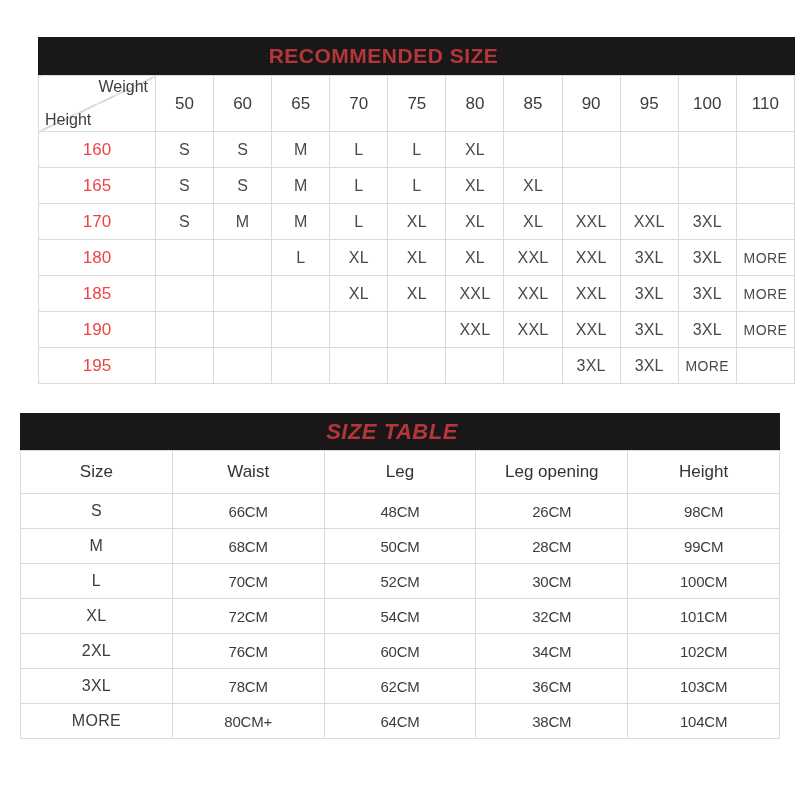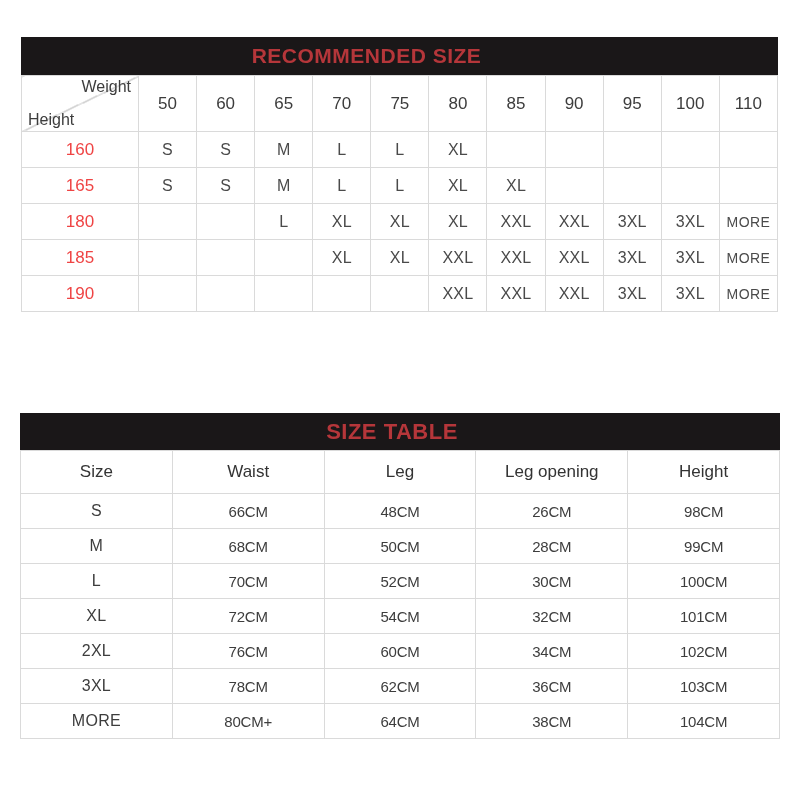--- a/index.html
+++ b/index.html
@@ -9,31 +9,31 @@
     font-family: "Liberation Sans", sans-serif;
   }
   .page {
     position: relative;
     width: 800px;
     height: 800px;
     background: #ffffff;
     overflow: hidden;
   }
   .section { position: absolute; }
-  .section.rec { left: 21px; top: 37px; width: 757px; }
+  .section.rec { left: 38px; top: 37px; width: 757px; }
   .section.siz { left: 20px; top: 413px; width: 760px; }
 
   .title-bar {
     background: var(--bar-bg, #1a1718);
     display: flex;
     align-items: center;
     justify-content: center;
   }
   .rec .title-bar { height: 38px; }
-  .siz .title-bar { height: 37px; }
+  .siz .title-bar { height: 37px; font-style: italic; }
   .bar-title {
     color: var(--title-red, #b5363a);
     font-weight: bold;
     letter-spacing: 0.5px;
   }
   .rec .bar-title { font-size: 21px; margin-right: 66px; }
   .siz .bar-title { font-size: 22px; margin-right: 16px; }
 
   table {
     border-collapse: collapse;
@@ -124,20 +124,34 @@
             <td class="size-cell">L</td>
             <td class="size-cell">L</td>
             <td class="size-cell">XL</td>
             <td class="size-cell">XL</td>
             <td class="size-cell"></td>
             <td class="size-cell"></td>
             <td class="size-cell"></td>
             <td class="size-cell"></td>
           </tr>
           <tr>
+            <td class="height-label">170</td>
+            <td class="size-cell">S</td>
+            <td class="size-cell">M</td>
+            <td class="size-cell">M</td>
+            <td class="size-cell">L</td>
+            <td class="size-cell">XL</td>
+            <td class="size-cell">XL</td>
+            <td class="size-cell">XL</td>
+            <td class="size-cell">XXL</td>
+            <td class="size-cell">XXL</td>
+            <td class="size-cell">3XL</td>
+            <td class="size-cell"></td>
+          </tr>
+          <tr>
             <td class="height-label">180</td>
             <td class="size-cell"></td>
             <td class="size-cell"></td>
             <td class="size-cell">L</td>
             <td class="size-cell">XL</td>
             <td class="size-cell">XL</td>
             <td class="size-cell">XL</td>
             <td class="size-cell">XXL</td>
             <td class="size-cell">XXL</td>
             <td class="size-cell">3XL</td>
@@ -164,20 +178,34 @@
             <td class="size-cell"></td>
             <td class="size-cell"></td>
             <td class="size-cell"></td>
             <td class="size-cell"></td>
             <td class="size-cell">XXL</td>
             <td class="size-cell">XXL</td>
             <td class="size-cell">XXL</td>
             <td class="size-cell">3XL</td>
             <td class="size-cell">3XL</td>
             <td class="size-cell more-cell">MORE</td>
+          </tr>
+          <tr>
+            <td class="height-label">195</td>
+            <td class="size-cell"></td>
+            <td class="size-cell"></td>
+            <td class="size-cell"></td>
+            <td class="size-cell"></td>
+            <td class="size-cell"></td>
+            <td class="size-cell"></td>
+            <td class="size-cell"></td>
+            <td class="size-cell">3XL</td>
+            <td class="size-cell">3XL</td>
+            <td class="size-cell more-cell">MORE</td>
+            <td class="size-cell"></td>
           </tr>
         </tbody>
     </table>
   </section>
 
   <section class="section siz">
     <div class="title-bar">
       <span class="bar-title">SIZE TABLE</span>
     </div>
     <table>

